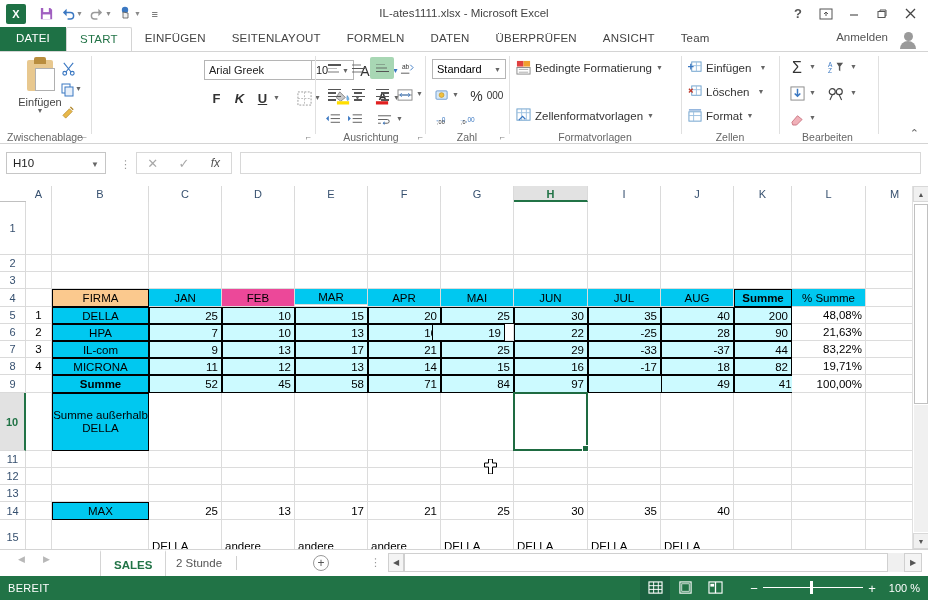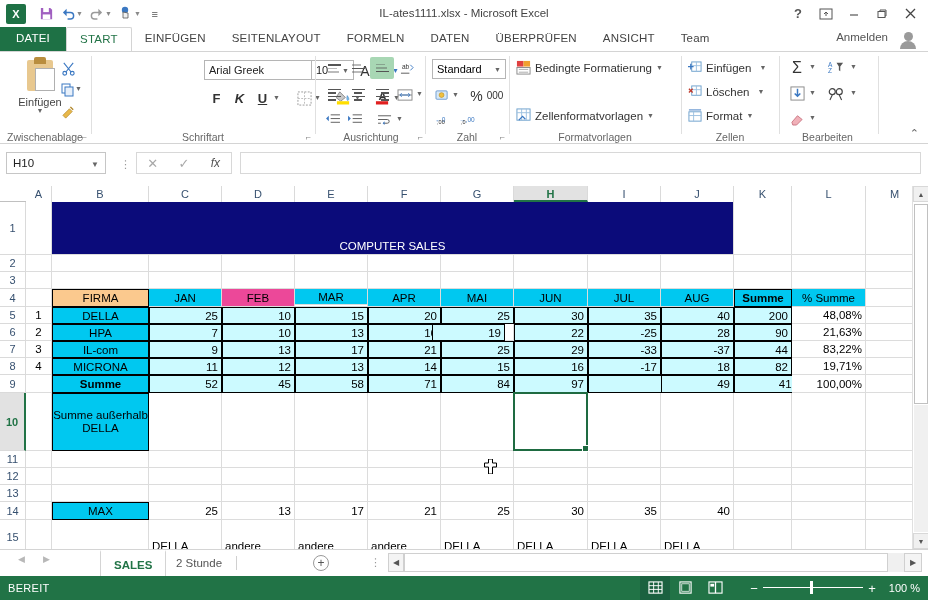--- a/index.html
+++ b/index.html
@@ -362,21 +362,20 @@
           </svg>
       </div>
       <div style="position:absolute;left:262px;top:42px;font-size:7px;color:#666;">▼</div>
       <div class="ribbon-btn" style="left:280px; top:34px; width:20px;">
         <svg width="15" height="16" viewBox="0 0 16 17">
             <text x="8" y="12" font-size="12" font-weight="bold" text-anchor="middle" fill="#333" font-family="sans-serif">A</text>
             <rect x="1" y="13" width="13" height="3.5" fill="#e02020"></rect>
           </svg>
       </div>
       <div style="position:absolute;left:301px;top:42px;font-size:7px;color:#666;">▼</div>
-      <div class="grp-label">Schriftart</div>
       <div class="dlg-launch">⌐</div>
     </div>
     <div class="grp-sep" style="left:315px;"></div>
 
     <div class="grp" style="left:316px; width:110px;">
       <div class="ribbon-btn" style="left:6px; top:6px; width:24px;">
         <div class="alignico">
             <i style="width:13px"></i>
             <i style="width:9px;opacity:.4"></i>
             <i style="width:11px;opacity:.4"></i>
@@ -832,21 +831,20 @@
         <div class="cell l" style="left: 196px; top: 318px; width: 73px; height: 35px;"></div>
         <div class="cell l" style="left: 269px; top: 318px; width: 73px; height: 35px;"></div>
         <div class="cell l" style="left: 342px; top: 318px; width: 73px; height: 35px;"></div>
         <div class="cell l" style="left: 415px; top: 318px; width: 73px; height: 35px;"></div>
         <div class="cell l" style="left: 488px; top: 318px; width: 74px; height: 35px;"></div>
         <div class="cell l" style="left: 562px; top: 318px; width: 73px; height: 35px;"></div>
         <div class="cell l" style="left: 635px; top: 318px; width: 73px; height: 35px;"></div>
         <div class="cell l" style="left: 708px; top: 318px; width: 58px; height: 35px;"></div>
         <div class="cell l" style="left: 766px; top: 318px; width: 74px; height: 35px;"></div>
         <div class="cell l" style="left: 840px; top: 318px; width: 58px; height: 35px;"></div>
-        <div class="cell c" style="left: 26px; top: 0px; width: 682px; height: 53px; background: rgb(11, 11, 122); color: rgb(255, 255, 255); align-items: flex-end; padding: 0px 0px 2px;">COMPUTER SALES</div>
         <div class="cell c" style="left: 26px; top: 87px; width: 97px; height: 18px; background: rgb(251, 201, 142); border: 1px solid rgb(0, 0, 0);">FIRMA</div>
         <div class="cell c" style="left: 123px; top: 87px; width: 73px; height: 18px; background: rgb(0, 200, 240);">JAN</div>
         <div class="cell c" style="left: 196px; top: 87px; width: 73px; height: 18px; background: #ec4899;">FEB</div>
         <div class="cell c" style="left: 269px; top: 87px; width: 73px; height: 16px; background: rgb(0, 200, 240);">MAR</div>
         <div class="cell c" style="left: 342px; top: 87px; width: 73px; height: 18px; background: rgb(0, 200, 240);">APR</div>
         <div class="cell c" style="left: 415px; top: 87px; width: 73px; height: 18px; background: rgb(0, 200, 240);">MAI</div>
         <div class="cell c" style="left: 488px; top: 87px; width: 74px; height: 18px; background: rgb(0, 200, 240);">JUN</div>
         <div class="cell c" style="left: 562px; top: 87px; width: 73px; height: 18px; background: rgb(0, 200, 240);">JUL</div>
         <div class="cell c" style="left: 635px; top: 87px; width: 73px; height: 18px; background: rgb(0, 200, 240);">AUG</div>
         <div class="cell c b" style="left: 708px; top: 87px; width: 58px; height: 18px; background: rgb(0, 200, 240); border: 1px solid rgb(0, 0, 0);">Summe</div>

